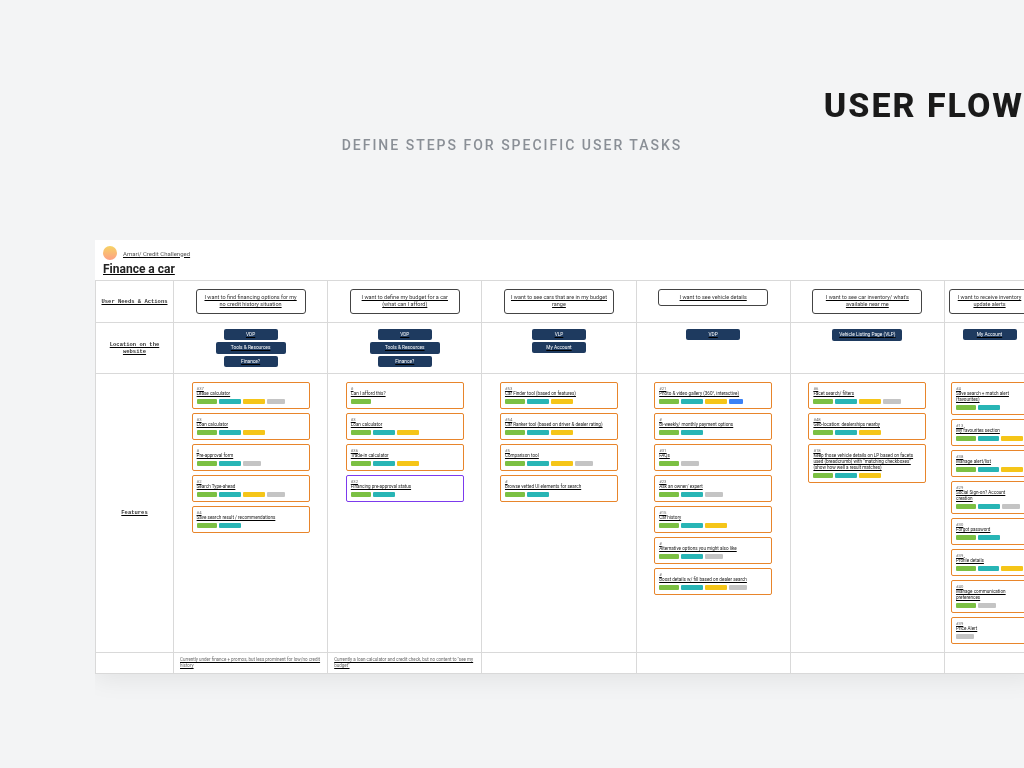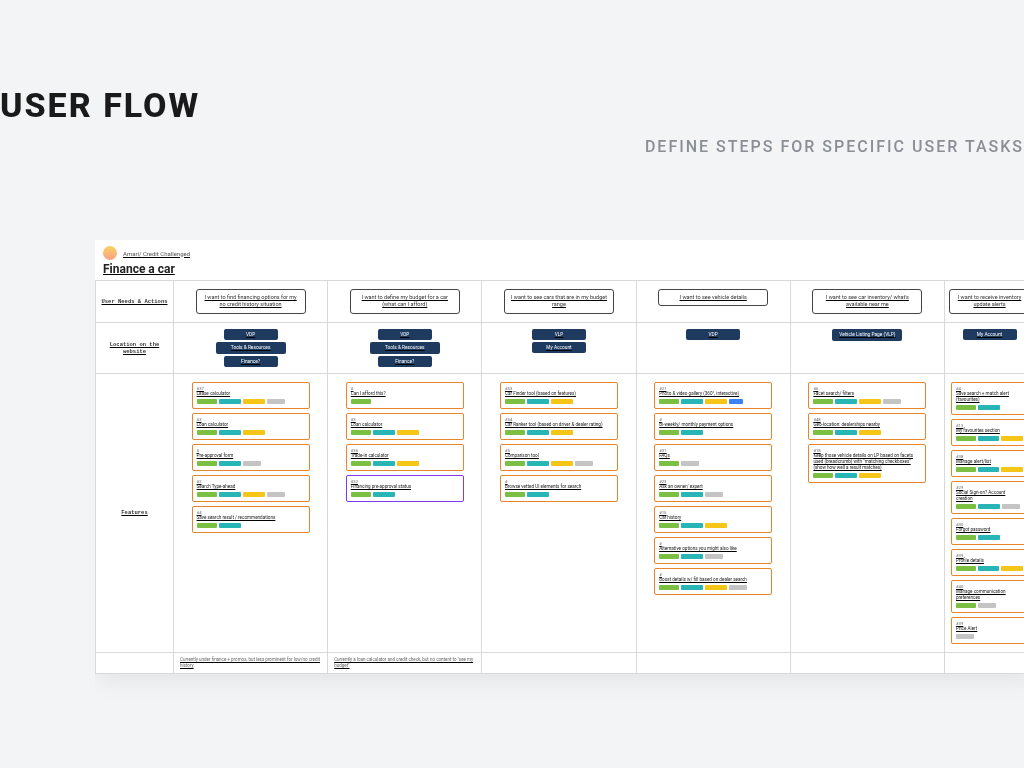--- a/index.html
+++ b/index.html
@@ -5,30 +5,30 @@
   * { box-sizing: border-box; margin: 0; padding: 0; }
   body {
     background: #f3f4f5;
     font-family: -apple-system, BlinkMacSystemFont, "Segoe UI", Roboto, sans-serif;
     width: 1024px;
     height: 768px;
     overflow: hidden;
     position: relative;
   }
   .page-title {
-    text-align: left;
+    text-align: right;
     font-size: 34px;
     font-weight: 800;
     letter-spacing: 2px;
     color: #1a1a1a;
     margin-top: 85px;
   }
   .page-subtitle {
-    text-align: right;
-    font-size: 16px;
+    text-align: center;
+    font-size: 14px;
     letter-spacing: 2px;
     color: #8a8f96;
     margin-top: 12px;
     font-weight: 500;
   }
   .board-wrap {
     position: absolute;
     top: 240px;
     left: 95px;
     right: 0;

